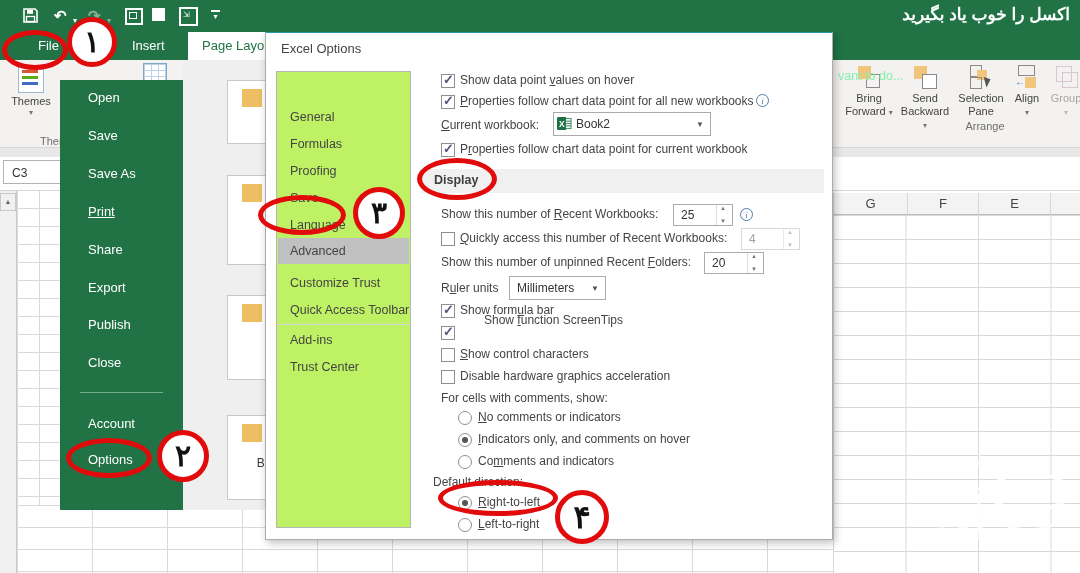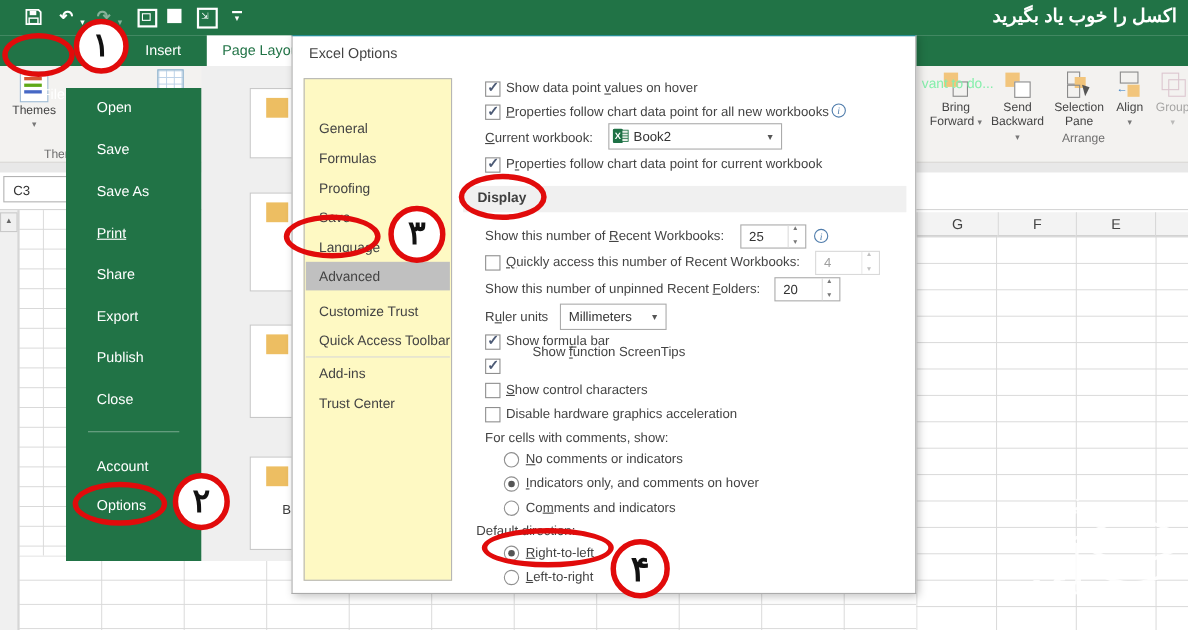--- a/index.html
+++ b/index.html
@@ -49,21 +49,21 @@
   .bs-card .cic{position:absolute;left:14px;top:8px;width:20px;height:18px;background:#edbe62;}
   .bs-card .t1,.bs-card .t2{position:absolute;left:0;width:56px;text-align:right;font-size:12px;color:#3b3b3b;}
   .menu{left:60px;top:80px;width:123px;height:430px;background:#217346;}
   .menu-item{position:absolute;left:28px;height:20px;line-height:20px;color:#fff;font-size:13px;cursor:default;white-space:nowrap;}
   .menu-div{position:absolute;left:20px;width:83px;border-top:1px solid rgba(255,255,255,.4);}
 
   
   .dialog{left:265px;top:30px;width:568px;height:510px;background:#fff;border:1px solid #ababab;
           border-top:3px solid #2a96a8;box-sizing:border-box;box-shadow:2px 3px 8px rgba(0,0,0,.25);}
   .dlg-title{position:absolute;left:15px;top:8px;font-size:13px;color:#444;}
-  .nav{position:absolute;left:10px;top:38px;width:135px;height:457px;border:1px solid #b6b6b6;background:#fef9c3;box-sizing:border-box;}
+  .nav{position:absolute;left:10px;top:38px;width:135px;height:457px;border:1px solid #b6b6b6;background:#bef264;box-sizing:border-box;}
   .nav-item{position:absolute;left:13px;height:18px;line-height:18px;font-size:12.5px;color:#444;cursor:default;white-space:nowrap;}
   .nav-sel{position:absolute;left:1px;width:131px;height:26px;background:#c0c0c0;}
   .nav-div{position:absolute;left:1px;width:131px;border-top:1px solid #d8d8d8;}
   .row{position:absolute;font-size:12px;color:#444;white-space:nowrap;}
   .secband{position:absolute;left:155px;top:136px;width:406px;height:24px;background:#f0f0f0;}
   .sechdr{position:absolute;left:13px;top:4px;font-weight:bold;font-size:12.5px;color:#3f3f3f;}
   .cb{position:absolute;width:12px;height:12px;border:1px solid #8f8f8f;background:#fff;box-sizing:content-box;}
   .cb.checked::before{content:"\2713";position:absolute;left:1px;top:-3px;font-size:13px;font-weight:bold;color:#4d5b76;}
   .radio{position:absolute;width:12px;height:12px;border:1px solid #8f8f8f;border-radius:50%;background:#fff;}
   .radio.selected::before{content:"";position:absolute;left:3px;top:3px;width:6px;height:6px;border-radius:50%;background:#555;}
@@ -351,21 +351,21 @@
     <div class="abs" style="left:179px;top:7px;width:15px;height:15px;border:2px solid #fff;">
       <div style="position:absolute;left:2px;top:2px;color:#fff;font-size:8px;line-height:8px;">⇲</div>
     </div>
     <div class="abs" style="left:211px;top:10px;width:9px;border-top:2px solid #fff;">
       <div style="color:#fff;font-size:8px;line-height:9px;text-align:center;">▾</div>
     </div>
     <div class="persian-title">اکسل را خوب یاد بگیرید</div>
   </div>
 
   <div class="abs tabrow" style="z-index:8;">
-    <div class="tab" style="left:24px;margin-top:40px;">File</div>
+    <div class="tab" style="left:24px;">File</div>
     <div class="tab" style="left:118px;">Insert</div>
     <div class="tab active" style="left:188px;">Page Layout</div>
     <div class="tellme">vant to do...</div>
   </div>
 
   <div class="abs wm" style="left:935px;top:448px;width:150px;height:125px;">
     <div class="wm-news">نیوز</div>
     <svg width="130" height="100" viewBox="0 0 130 100" style="position:absolute;left:28px;top:8px;">
       <polygon points="8,36 66,12 126,36 66,60" fill="rgba(255,255,255,0.08)" stroke="#fff" stroke-width="3" stroke-linejoin="round"></polygon>
       <path d="M36 50 v16 q30 16 60 0 v-16" fill="none" stroke="#fff" stroke-width="3"></path>

